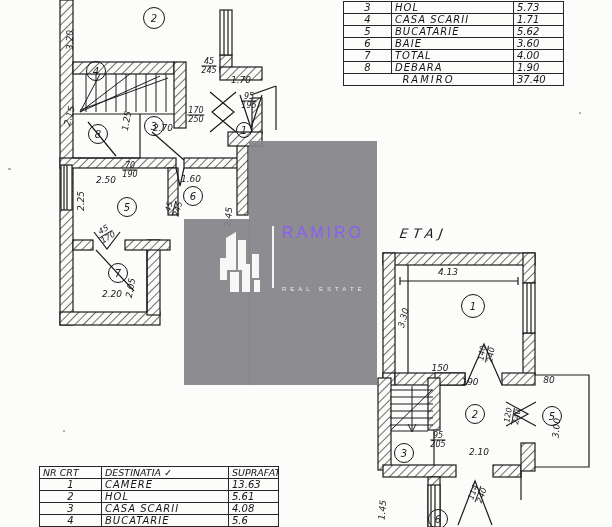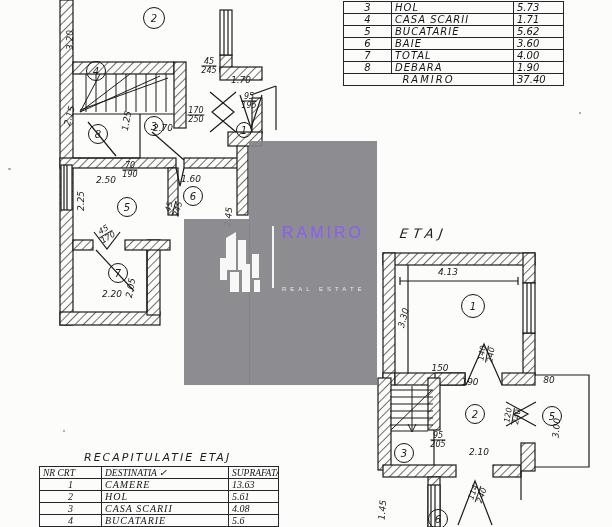--- a/index.html
+++ b/index.html
@@ -15,21 +15,21 @@
   .room-circle{position:absolute;z-index:2;border:1.4px solid #161616;border-radius:50%;
        display:flex;align-items:center;justify-content:center;font-style:italic;
        font-size:10px;background:transparent;}
   
   .hand-table{position:absolute;z-index:3;border-collapse:collapse;table-layout:fixed;
        font-style:italic;font-size:10px;color:#141414;}
   .hand-table td{border:1.6px solid #26262a;padding:0 3px;overflow:hidden;white-space:nowrap;}
   #area-table{left:343px;top:1px;width:220px;}
   #area-table td{height:10.2px;}
   #recap-table{left:39px;top:466px;width:239px;}
-  #recap-table td{height:10.6px;font-family:Liberation Serif, serif;}
+  #recap-table td{height:10.6px;}
   #recap-title{position:absolute;left:84px;top:451px;z-index:3;font-style:italic;
        font-size:11px;letter-spacing:2px;white-space:nowrap;}
   #etaj-label{position:absolute;left:400px;top:226px;z-index:2;font-style:italic;
        font-size:13px;letter-spacing:5px;transform:skewX(-8deg);}
   
   .wm{position:absolute;background:rgba(132,132,137,0.93);z-index:10;}
   #wm-a{left:249px;top:141px;width:128px;height:244px;}
   #wm-b{left:184px;top:219px;width:66px;height:166px;}
   #wm-logo{position:absolute;left:218px;top:224px;width:160px;height:74px;z-index:11;
        display:flex;align-items:stretch;}
@@ -263,21 +263,20 @@
           <td style="text-align: left; letter-spacing: 1px;">DEBARA</td>
           <td style="text-align: left;">1.90</td>
         </tr>
         <tr>
           <td colspan="2" style="text-align: center; letter-spacing: 2px;">RAMIRO</td>
           <td>37.40</td>
         </tr>
       </tbody>
   </table>
 
-  <div id="recap-title">RECAPITULATIE ETAJ</div>
   <table id="recap-table" class="hand-table">
     <colgroup>
         <col style="width:62px">
         <col style="width:127px">
         <col style="width:50px">
       </colgroup>
     <tbody id="recap-rows">
         <tr>
           <td style="text-align: left; font-size: 9.5px;">NR CRT</td>
           <td style="text-align: left; font-size: 9.5px;">DESTINATIA  ✓</td>

